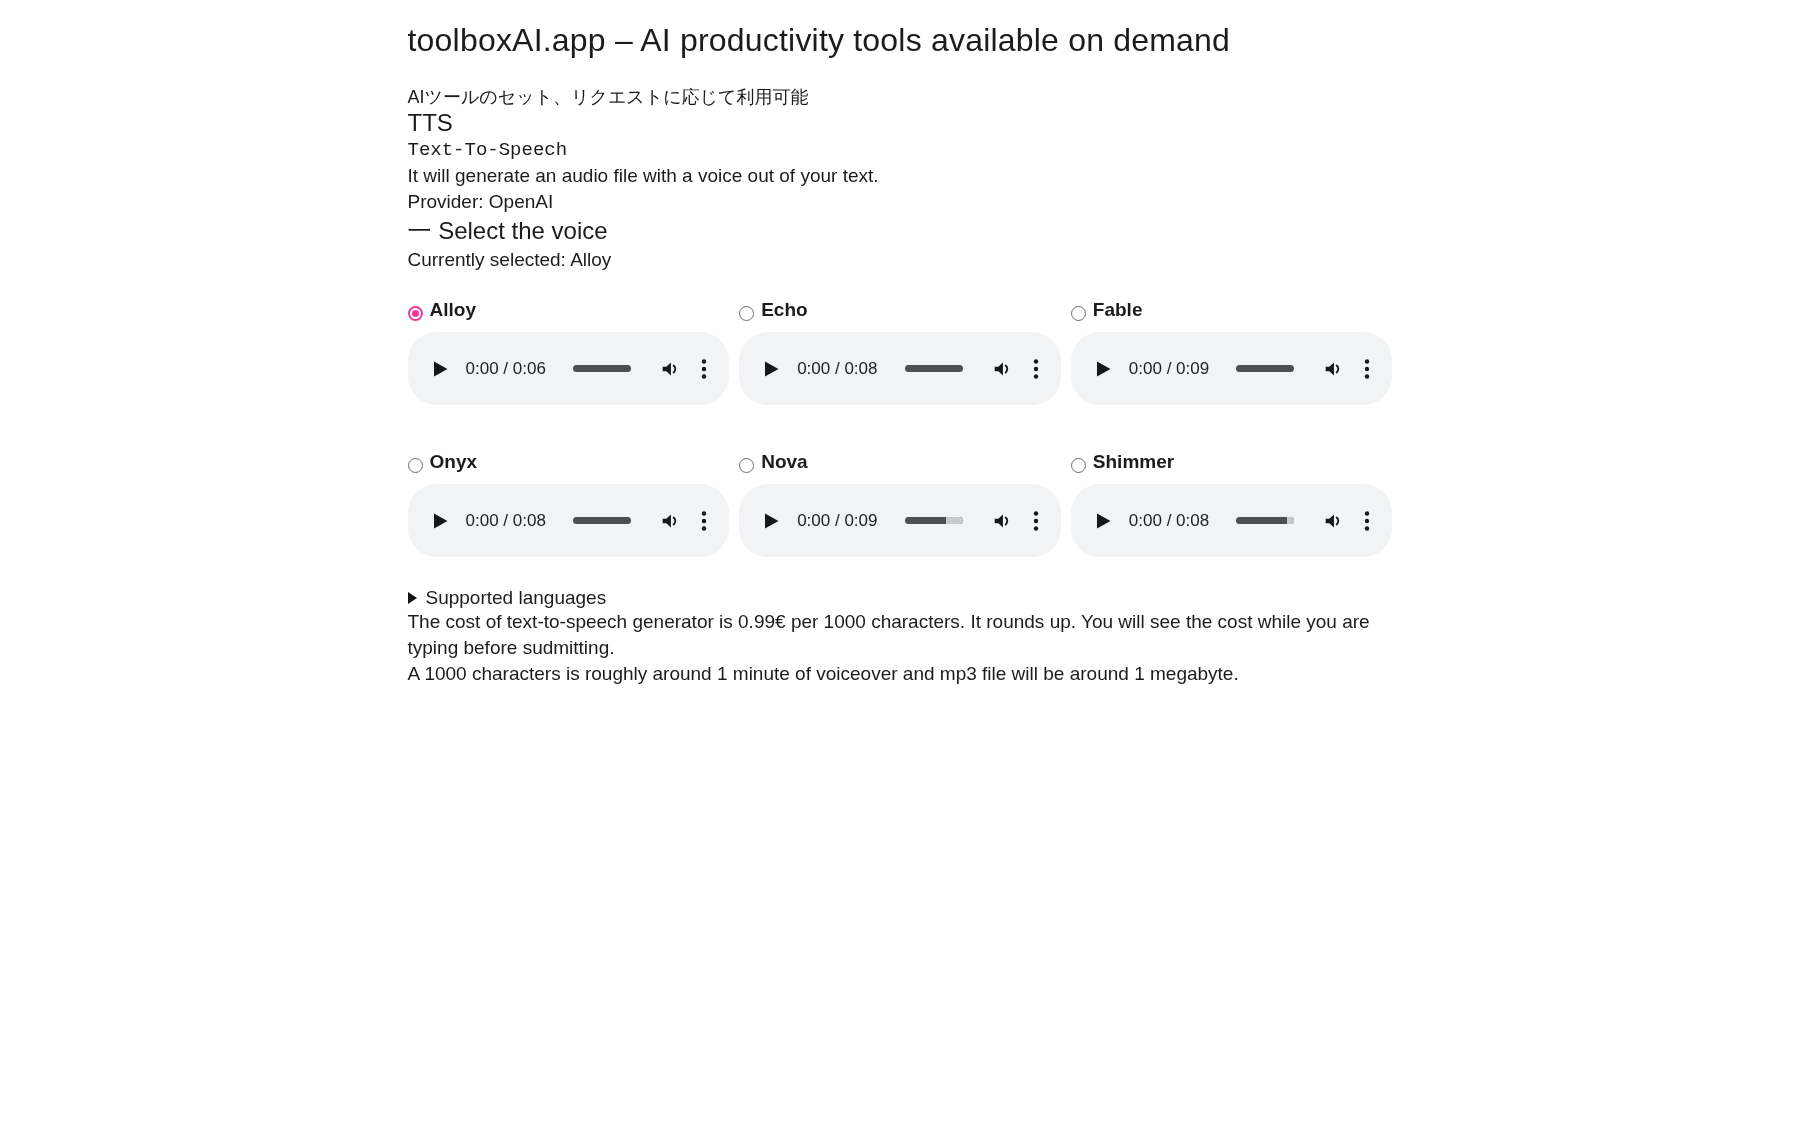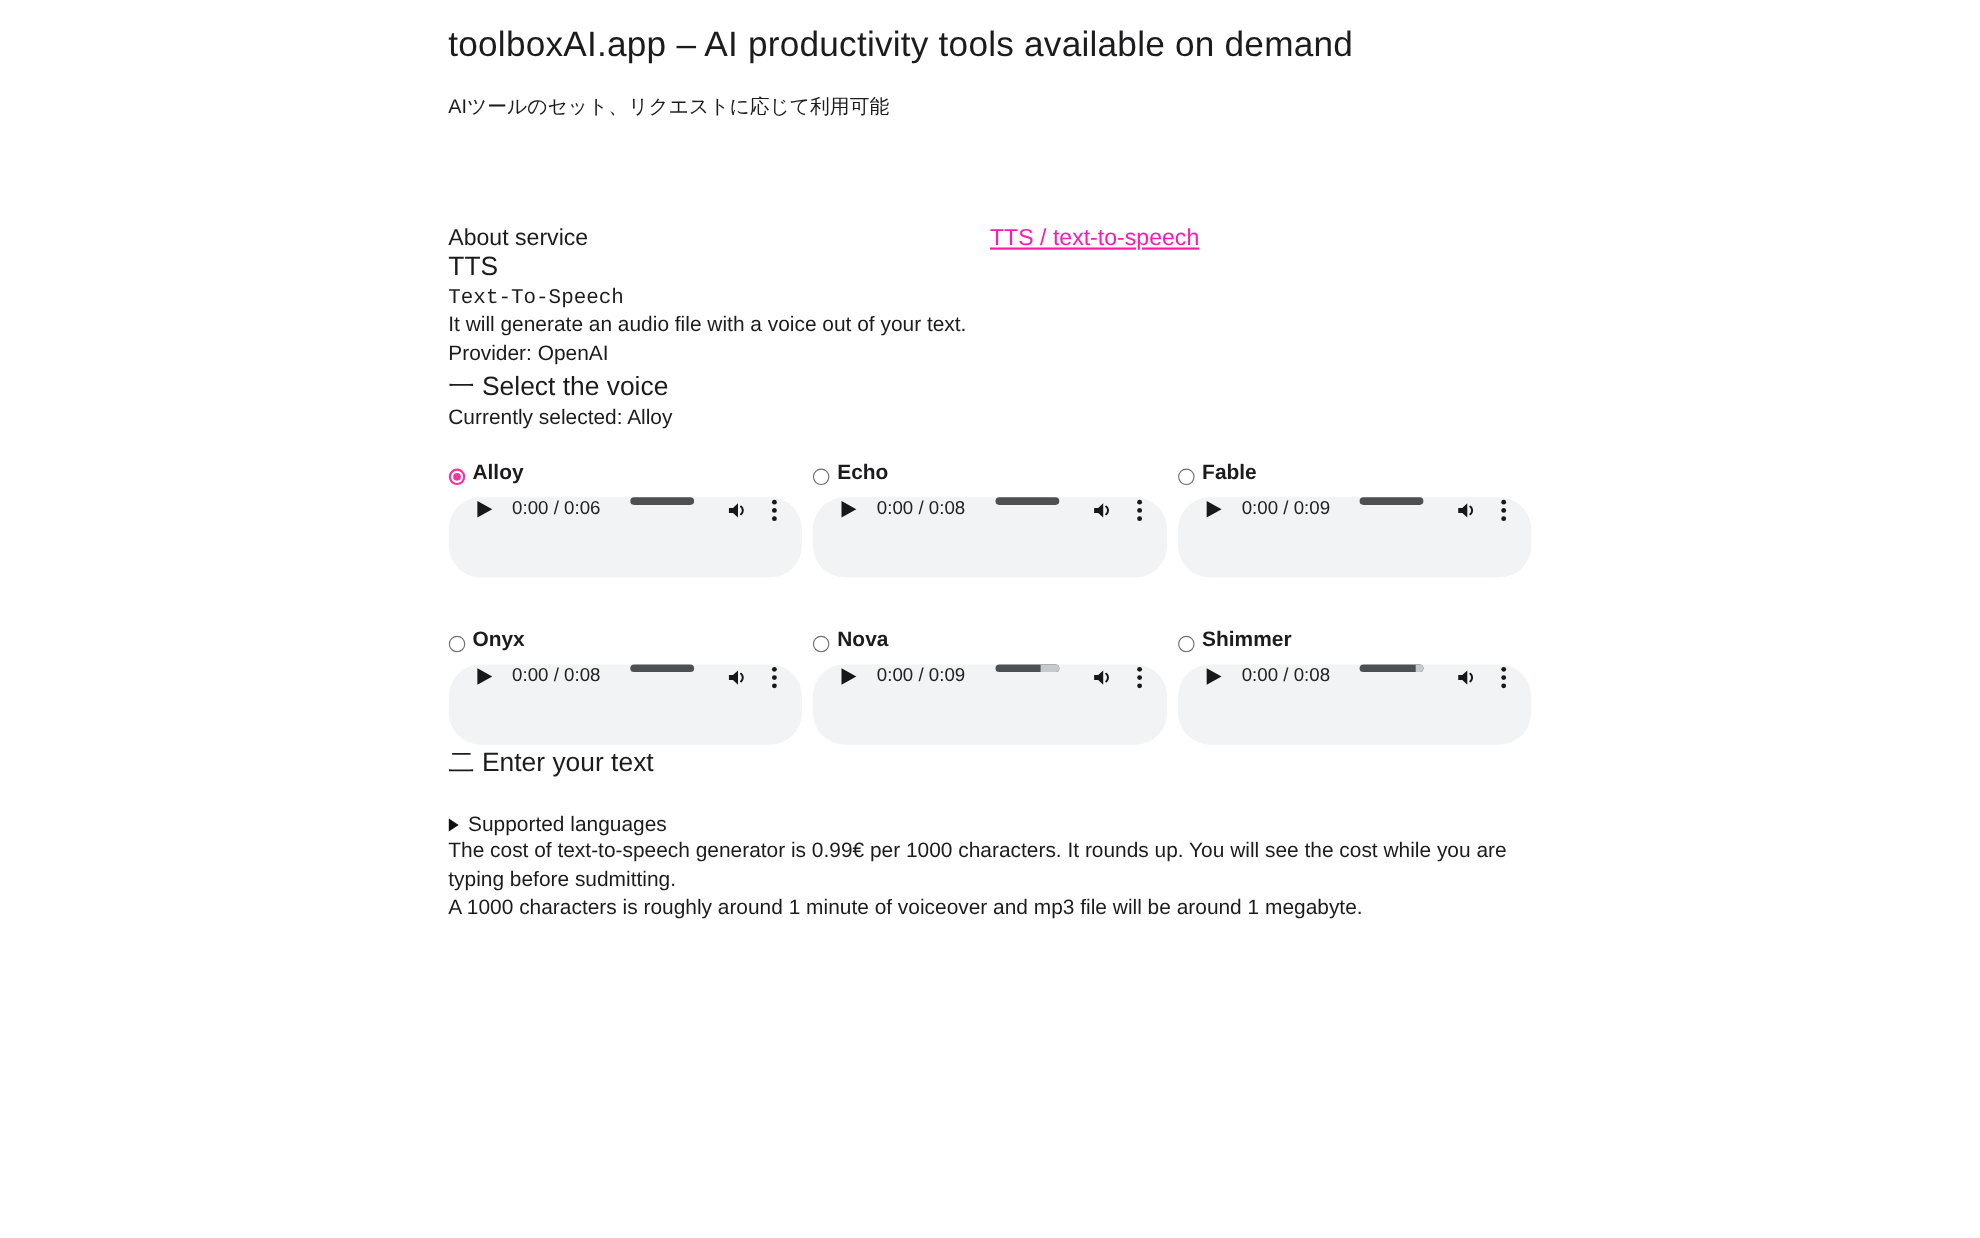--- a/index.html
+++ b/index.html
@@ -88,20 +88,21 @@
     inset:2px;
     border-radius:50%;
     background:#f5359b;
   }
   .voice-name{font-size:19px;}
   .player{
     height:73px;
     background:#f1f3f4;
     border-radius:29px;
     display:flex;
+    align-items:center;
     padding:0 17px 0 21px;
     box-sizing:border-box;
   }
   .play-btn{
     width:22px;height:22px;
     display:flex;align-items:center;justify-content:center;
     cursor:pointer;
     flex:none;
   }
   .time{
@@ -162,28 +163,20 @@
   .size-note{margin-top:20px;}
 </style>
 </head>
 <body>
 
 <div class="page">
 
   <h1 class="title">toolboxAI.app – AI productivity tools available on demand</h1>
   <p class="subtitle">AIツールのセット、リクエストに応じて利用可能</p>
 
-  <div class="nav">
-    <div>
-      <span class="nav-about">About service</span>
-    </div>
-    <div>
-      <a class="nav-link">TTS / text-to-speech</a>
-    </div>
-  </div>
 
   <h2 class="section tts-heading">TTS</h2>
   <p class="body mt30">Text-To-Speech</p>
   <p class="body mt20">It will generate an audio file with a voice out of your text.</p>
   <p class="body mt20">Provider: OpenAI</p>
 
   <h2 class="section select-voice-heading">一 Select the voice</h2>
   <p class="body currently">Currently selected: Alloy</p>
 
   <div class="voice-grid">
@@ -369,21 +362,20 @@
               <circle cx="3" cy="3.5" r="2.2" fill="#16181a"></circle>
               <circle cx="3" cy="11" r="2.2" fill="#16181a"></circle>
               <circle cx="3" cy="18.5" r="2.2" fill="#16181a"></circle>
             </svg>
         </span>
       </div>
     </div>
 
   </div>
 
-  <h2 class="section enter-text-heading">二 Enter your text</h2>
 
   <details>
     <summary>
       <span class="disclosure"></span>
       <span>Supported languages</span>
     </summary>
   </details>
 
   <p class="body cost">The cost of text-to-speech generator is 0.99€ per 1000 characters. It rounds up. You will see the cost while you are typing before sudmitting.</p>
   <p class="body size-note">A 1000 characters is roughly around 1 minute of voiceover and mp3 file will be around 1 megabyte.</p>

